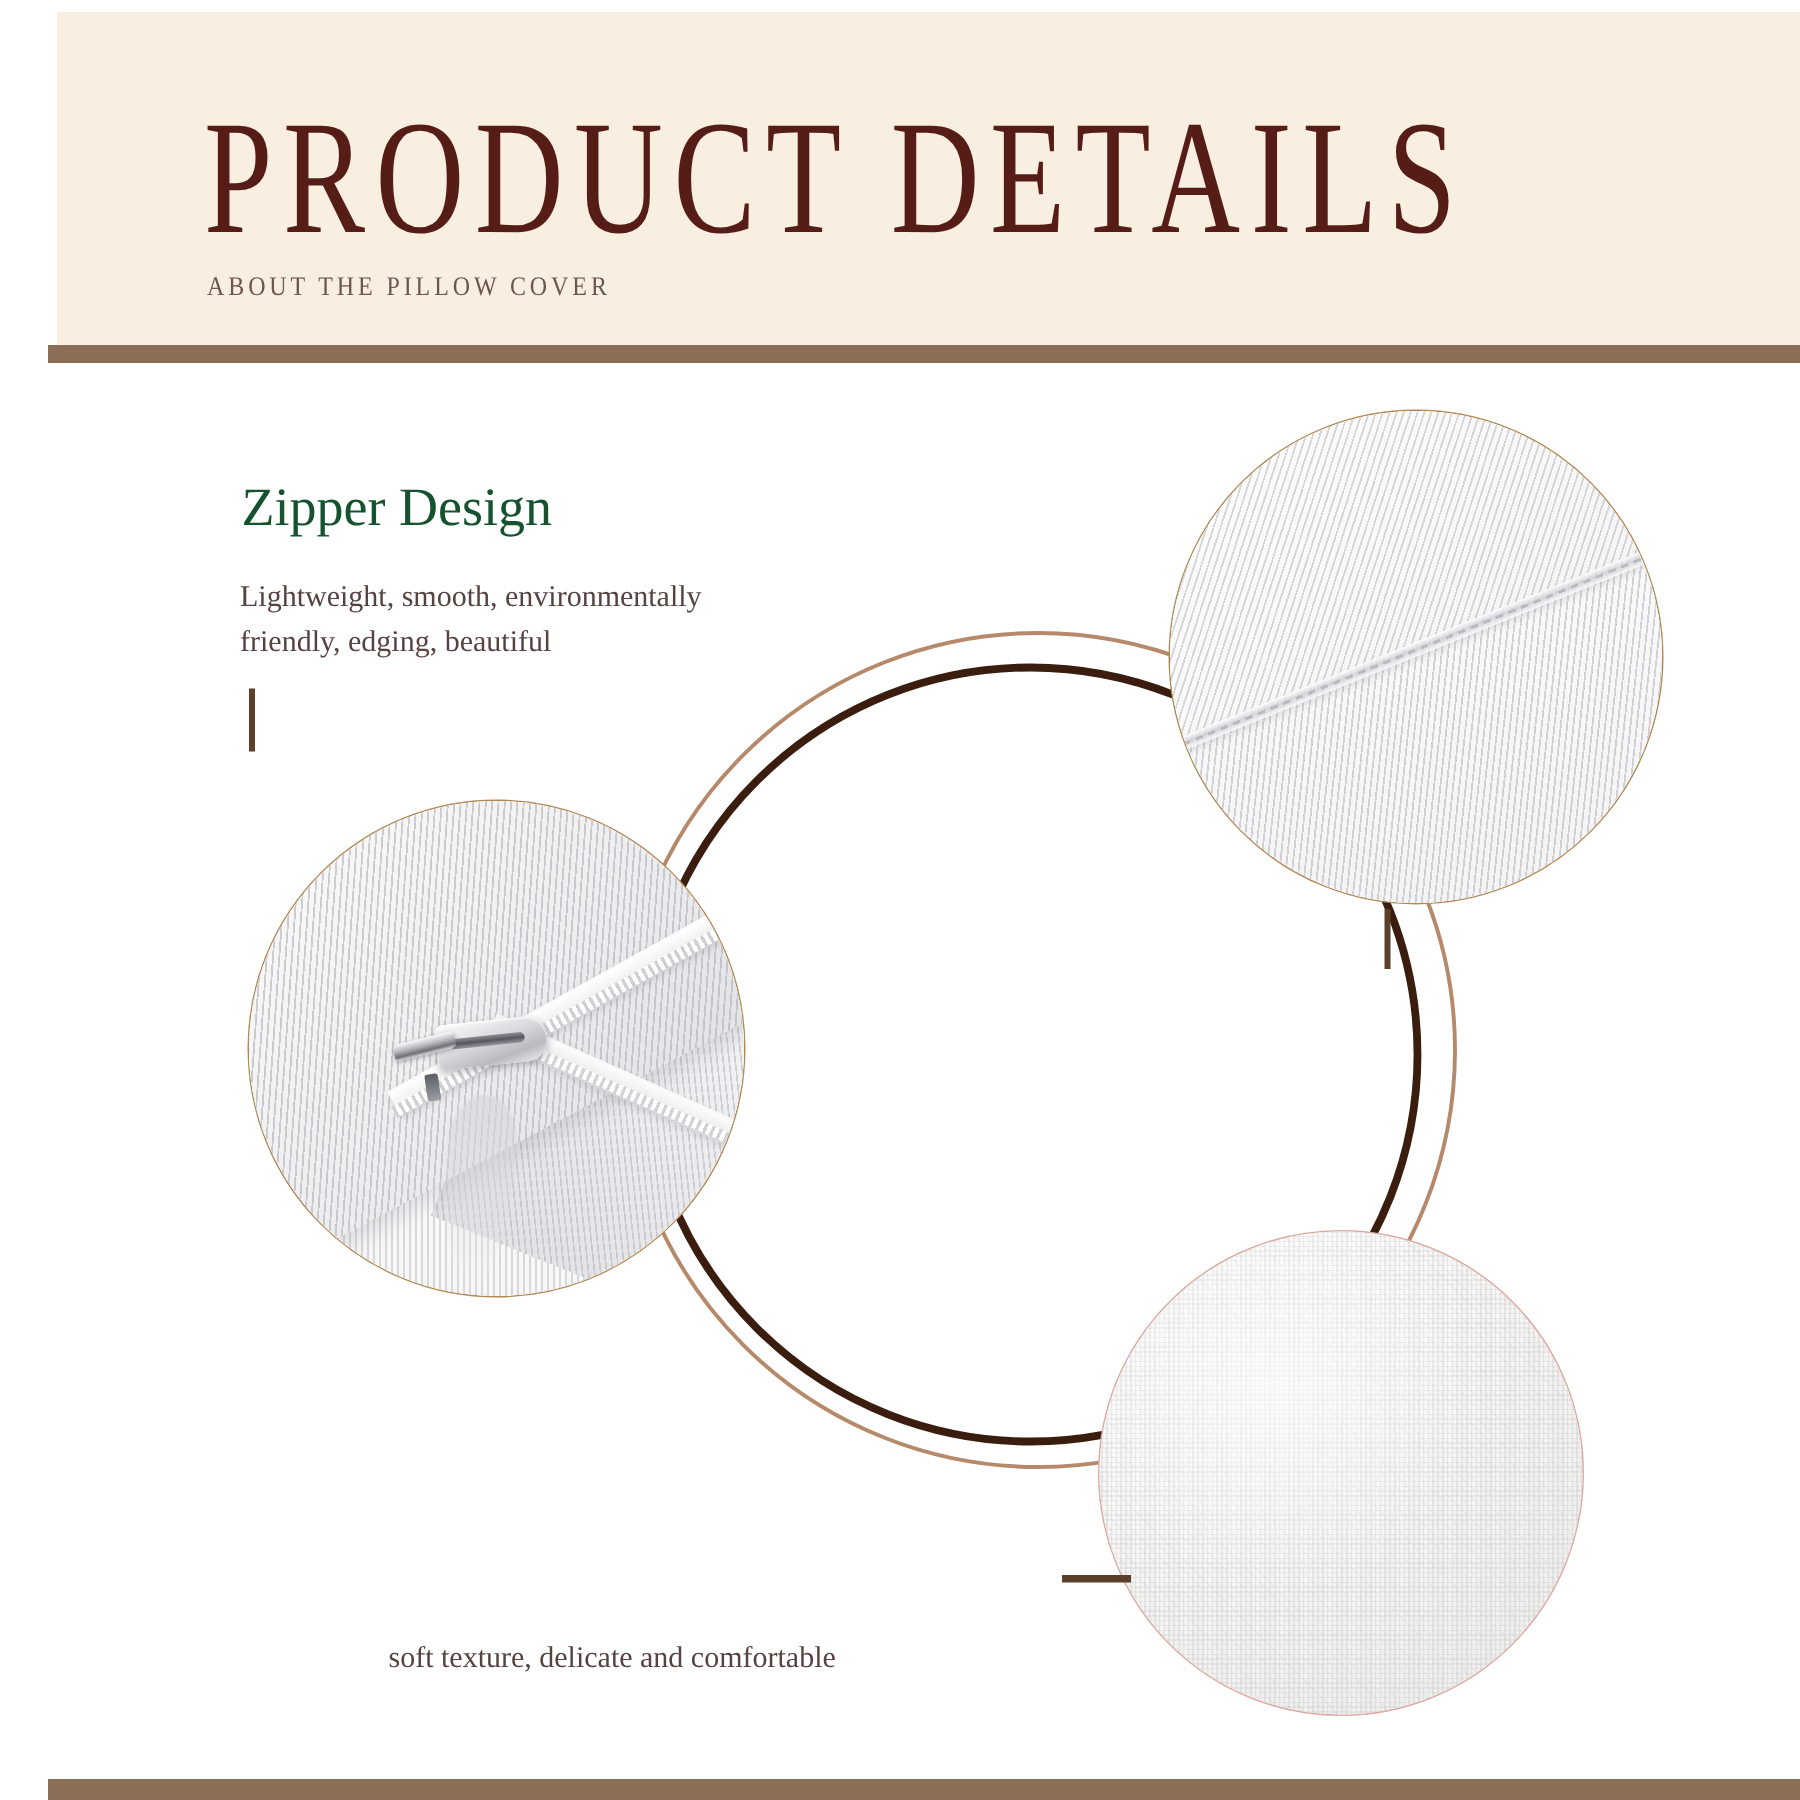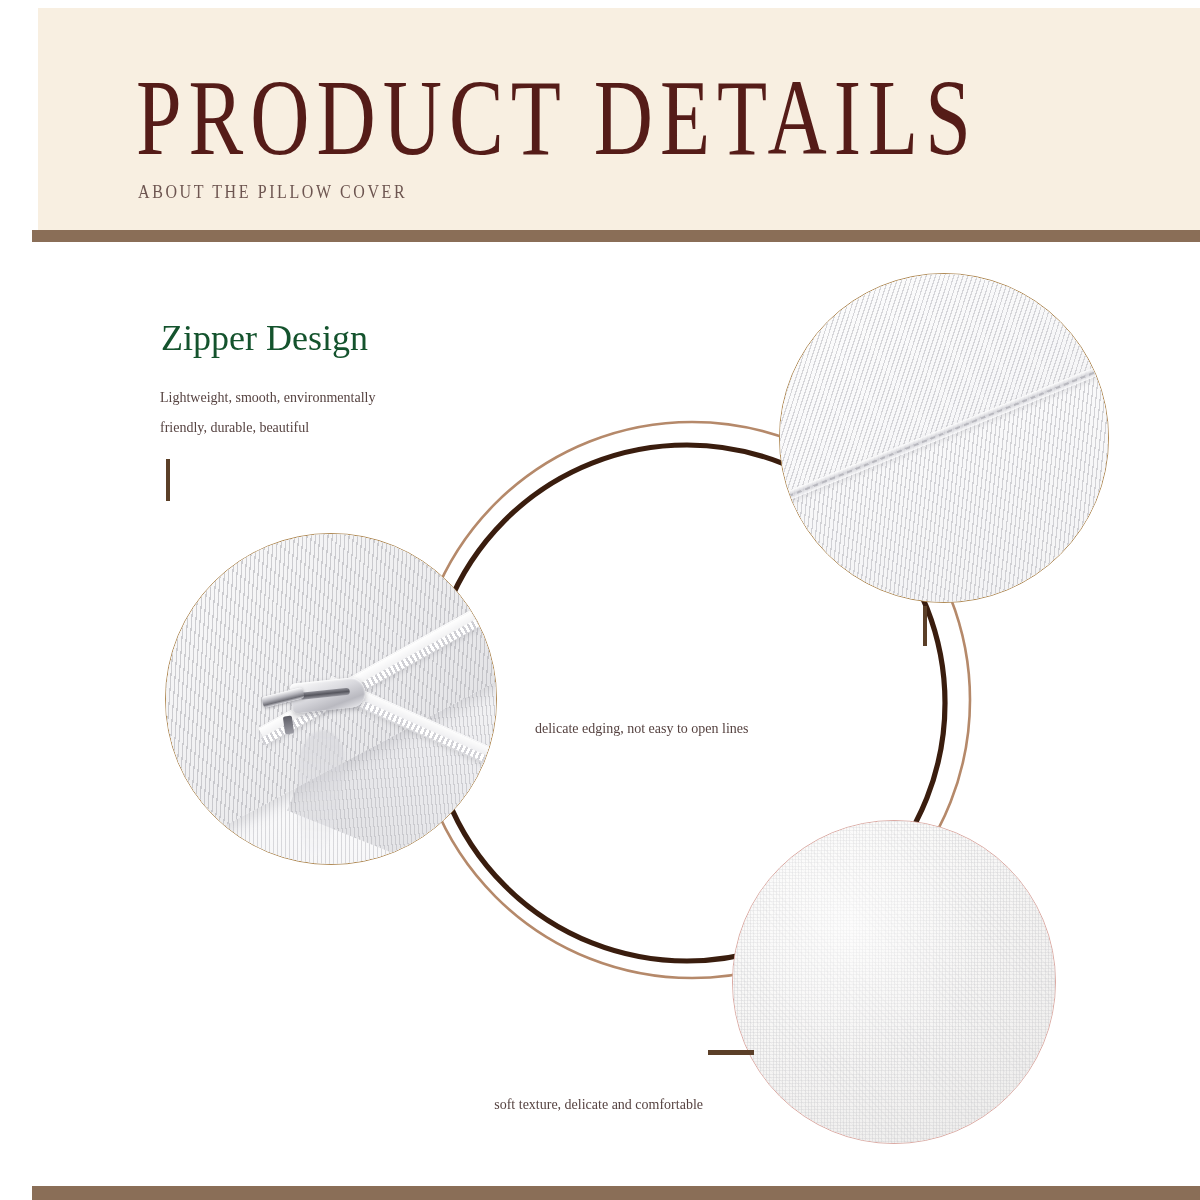--- a/index.html
+++ b/index.html
@@ -319,33 +319,33 @@
   .feat-heading {
     position: absolute;
     color: #14532d;
     font-size: 36px;
     line-height: 40px;
     white-space: nowrap;
   }
   .feat-body {
     position: absolute;
     color: #564341;
-    font-size: 14px;
+    font-size: 20px;
     line-height: 30px;
     white-space: nowrap;
   }
 
   #zipper-heading { left: 129px; top: 318px; }
   #zipper-body    { left: 128px; top: 383px; }
 
   #stitch-heading { left: 578px; top: 655px; }
   #stitch-body    { left: 503px; top: 714px; }
 
   #linen-heading  { left: 368px; top: 1030px; }
-  #linen-body     { left: 227px; top: 1090px; text-align: right; width: 444px; }
+  #linen-body     { left: 227px; top: 1090px; text-align: left; width: 444px; }
 
   
   .tick-v {
     position: absolute;
     width: 4px;
     background: #5b3f28;
   }
   #tick-zipper { left: 134px; top: 459px; height: 42px; }
   #tick-stitch { left: 891px; top: 606px; height: 40px; }
 
@@ -405,28 +405,25 @@
   </div>
 
   <div class="photo-circle" id="photo-linen">
     <div class="lin-base"></div>
     <div class="lin-sheen"></div>
   </div>
 
   <div class="feat-heading" id="zipper-heading">Zipper Design</div>
   <div class="feat-body" id="zipper-body">
     <div>Lightweight, smooth, environmentally</div>
-    <div>friendly, durable, beautiful</div>
+    <div>friendly, edging, beautiful</div>
   </div>
   <div class="tick-v" id="tick-zipper"></div>
 
   <div class="tick-v" id="tick-stitch"></div>
-  <div class="feat-body" id="stitch-body">
-    <div>delicate edging, not easy to open lines</div>
-  </div>
 
   <div class="tick-h" id="dash-linen"></div>
   <div class="feat-body" id="linen-body">
     <div>soft texture, delicate and comfortable</div>
   </div>
 
   <div class="footer-rule"></div>
 
 </div>
 

